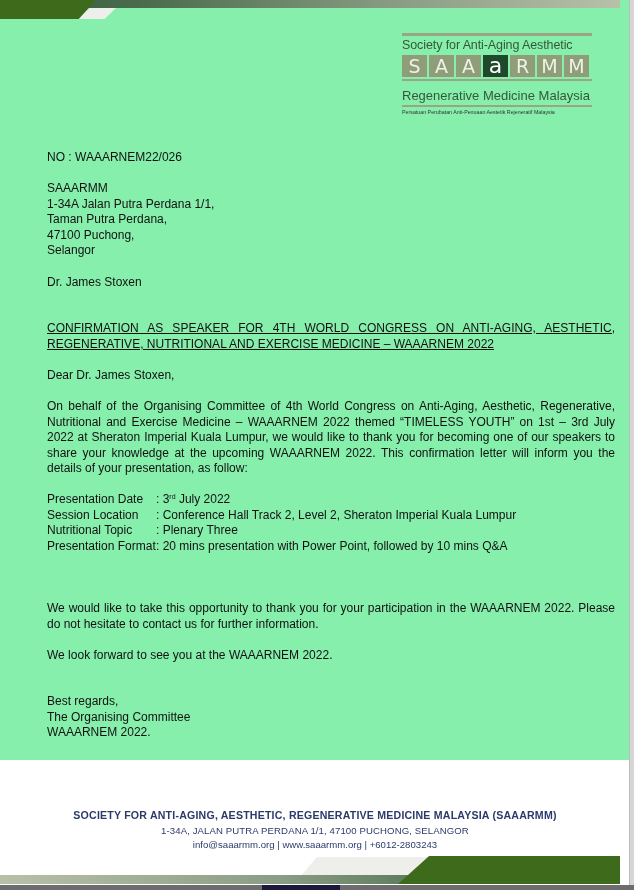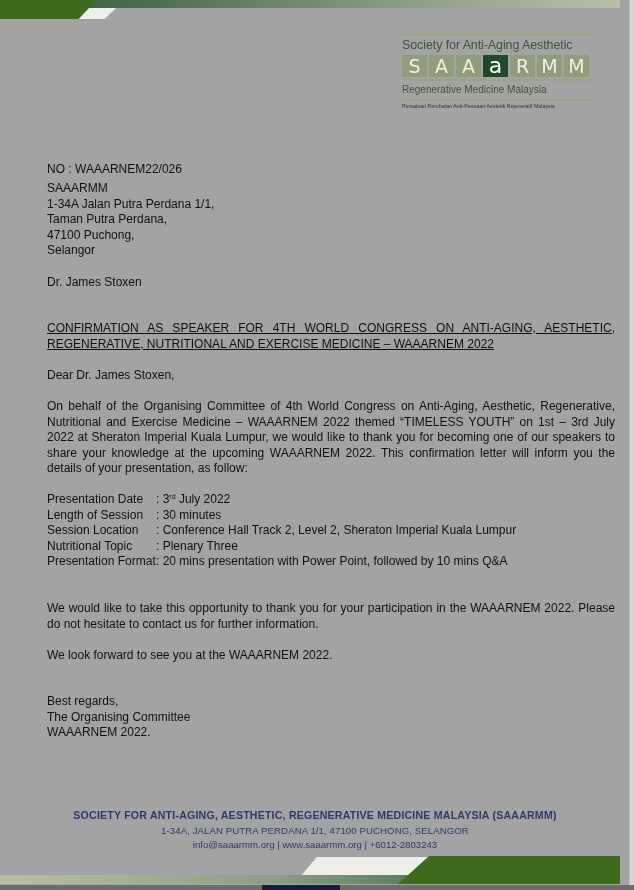--- a/index.html
+++ b/index.html
@@ -3,22 +3,22 @@
 <meta charset="utf-8">
 <style>
   html, body { margin: 0; padding: 0; }
   body {
     width: 634px; height: 890px; position: relative; overflow: hidden;
     background: #ffffff;
     font-family: "Liberation Sans", sans-serif;
     color: #111111;
   }
   .page {
-    position: absolute; left: 0; top: 0; width: 630px; height: 890px;
-    background: #a3a3a3;
+    position: absolute; left: 0; top: 0; width: 630px; height: 760px;
+    background: #86efac;
   }
   .right-edge {
     position: absolute; right: 0; top: 0; width: 4px; height: 890px;
     background: #d6d6d6; border-left: 1px solid #bcbcbc;
   }
   
   .top-bar {
     position: absolute; left: 0; top: 0; width: 620px; height: 8px;
     background: linear-gradient(90deg, #2f5a3a 0%, #4d6e4e 25%, #8a9e85 65%, #b8c0a8 100%);
   }
@@ -41,21 +41,21 @@
   }
   .logo .tiles { display: flex; gap: 2px; margin-top: 3px; }
   .logo .tile {
     width: 25px; height: 22px; background: #8f9e78; color: #eef1e6;
     font-size: 19px; line-height: 22px; text-align: center;
     font-family: "DejaVu Sans", sans-serif; font-weight: normal;
   }
   .logo .tile.dark { background: #1f4a2a; color: #ffffff; font-size: 22px; }
   .logo .bar2 { height: 2px; background: #9aa585; margin-top: 2px; }
   .logo .line2 {
-    font-size: 10px; color: #36573a; white-space: nowrap; line-height: 16px; margin-top: 1px;
+    font-size: 13px; color: #36573a; white-space: nowrap; line-height: 16px; margin-top: 7px;
   }
   .logo .bar3 { height: 1.5px; background: #9aa585; margin-top: 1px; }
   .logo .line3 {
     font-size: 5.3px; color: #333; white-space: nowrap; margin-top: 2px;
   }
 
   
   .doc { position: absolute; left: 47px; top: 150px; width: 568px; font-size: 12px; line-height: 15.6px; }
   .doc p { margin: 0; }
   .blk { position: absolute; left: 0; width: 568px; }
@@ -111,21 +111,21 @@
       <div class="tile">M</div>
       <div class="tile">M</div>
     </div>
     <div class="bar2"></div>
     <div class="line2">Regenerative Medicine Malaysia</div>
     <div class="bar3"></div>
     <div class="line3">Persatuan Perubatan Anti-Penuaan Aestetik Rejeneratif Malaysia</div>
   </div>
 
   <div class="doc">
-    <p class="blk" style="top:12px">NO : WAAARNEM22/026</p>
+    <p class="blk" style="top:0px">NO : WAAARNEM22/026</p>
 
     <div class="blk" style="top:31px">
       <p>SAAARMM</p>
       <p>1-34A Jalan Putra Perdana 1/1,</p>
       <p>Taman Putra Perdana,</p>
       <p>47100 Puchong,</p>
       <p>Selangor</p>
     </div>
 
     <p class="blk" style="top:125px">Dr. James Stoxen</p>
@@ -137,24 +137,20 @@
 
     <p class="blk" style="top:218px">Dear Dr. James Stoxen,</p>
 
     <p class="blk para" style="top:249px">On behalf of the Organising Committee of 4th World Congress on Anti-Aging, Aesthetic, Regenerative, Nutritional and Exercise Medicine – WAAARNEM 2022 themed “TIMELESS YOUTH” on 1st – 3rd July 2022 at Sheraton Imperial Kuala Lumpur, we would like to thank you for becoming one of our speakers to share your knowledge at the upcoming WAAARNEM 2022. This confirmation letter will inform you the details of your presentation, as follow:</p>
 
     <table class="blk details" style="top:342px">
       <tbody>
           <tr>
         <td class="lbl">Presentation Date</td>
         <td><span>: 3</span><sup>rd</sup><span> July 2022</span></td>
-      </tr>
-      <tr>
-        <td class="lbl">Length of Session</td>
-        <td>: 30 minutes</td>
       </tr>
       <tr>
         <td class="lbl">Session Location</td>
         <td>: Conference Hall Track 2, Level 2, Sheraton Imperial Kuala Lumpur</td>
       </tr>
       <tr>
         <td class="lbl">Nutritional Topic</td>
         <td>: Plenary Three</td>
       </tr>
       <tr>

